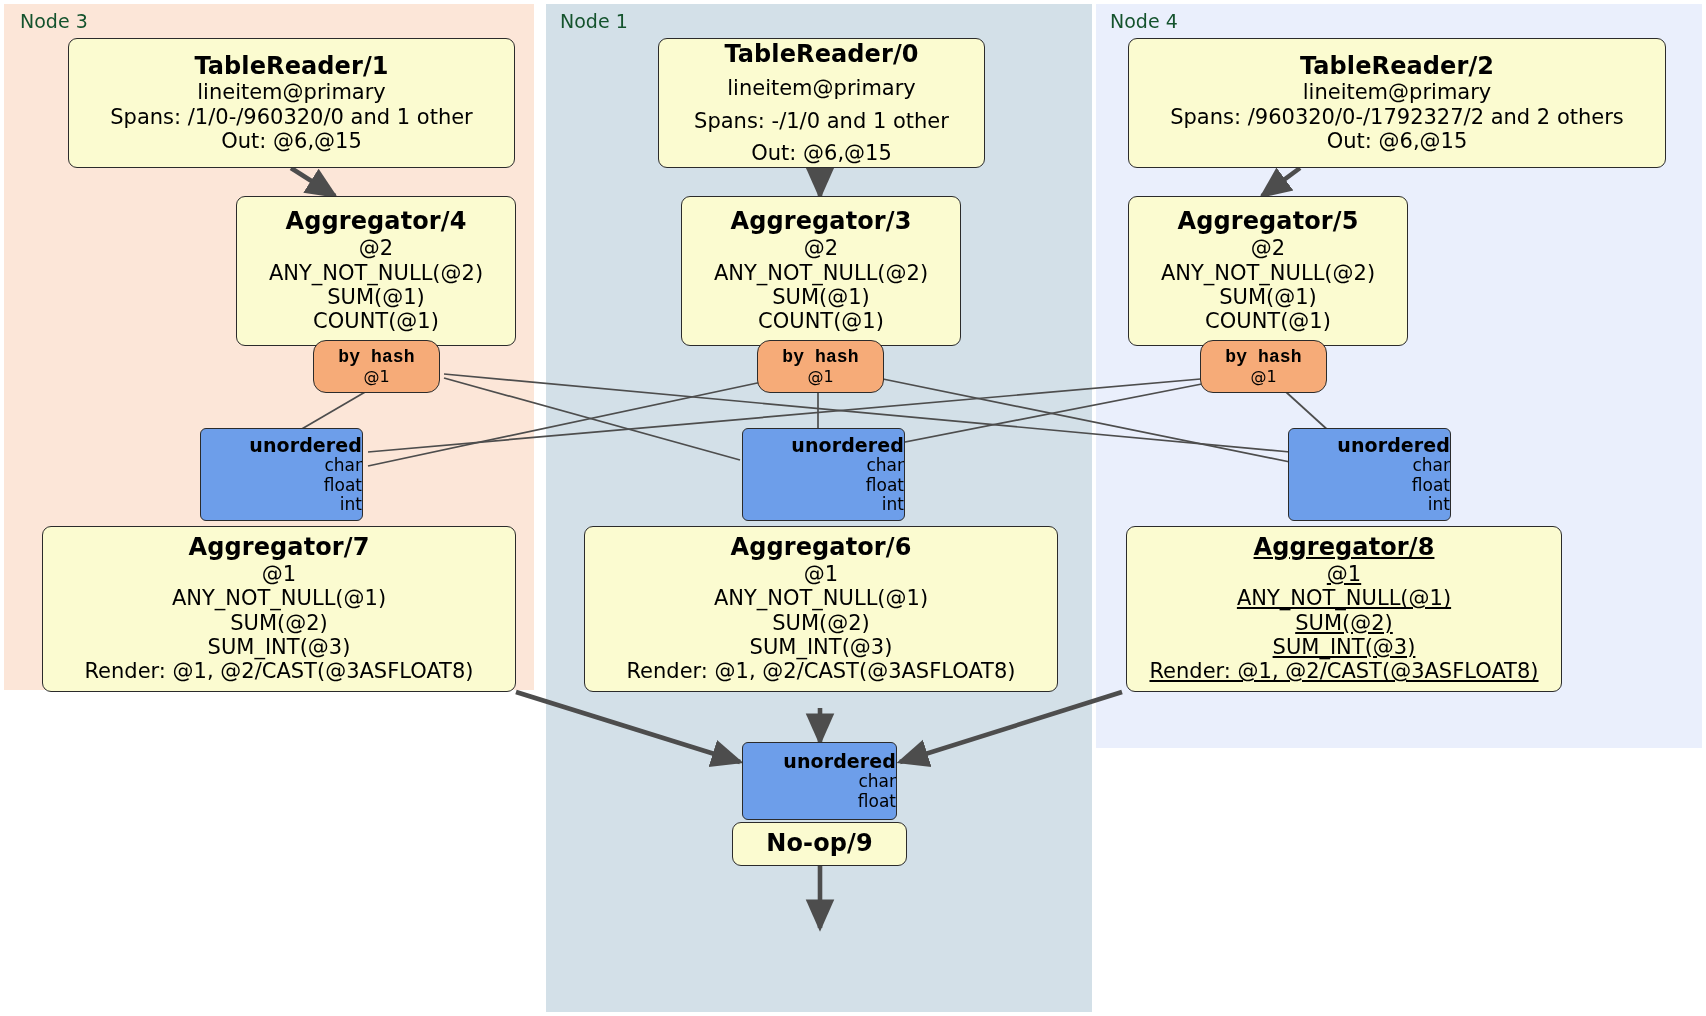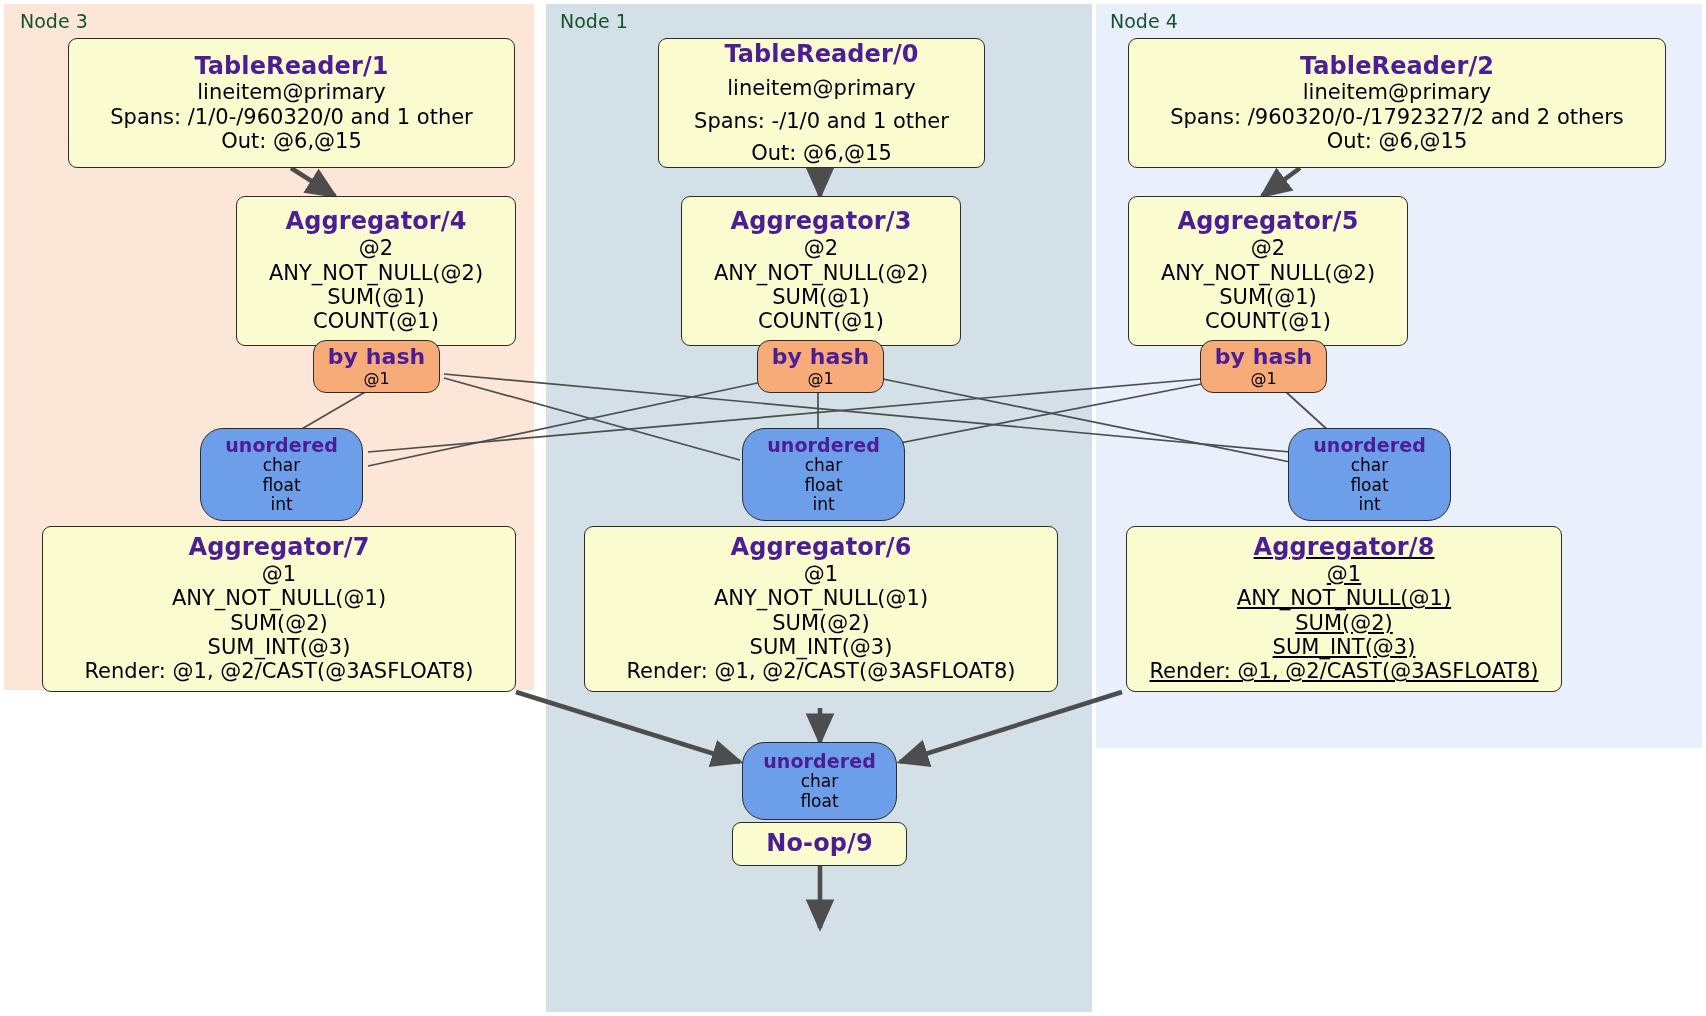--- a/index.html
+++ b/index.html
@@ -8,24 +8,24 @@
   svg{position:absolute;left:0;top:0;width:1706px;height:1016px;}
 
   .node-region{position:absolute;box-sizing:border-box;}
   .region-label{position:absolute;font-size:19px;color:#14532d;font-family:"DejaVu Sans","Liberation Sans",sans-serif;}
 
   .box{position:absolute;box-sizing:border-box;border:1.6px solid #2b2b2b;
        display:flex;flex-direction:column;align-items:center;justify-content:center;
        text-align:center;line-height:1.16;}
   .box.proc{background:#fbfbd0;border-radius:9px;}
   .box.router{background:#f6ab78;border-radius:13px;}
-  .box.sync{background:#6d9eea;border-radius:23px;}
-  .title{font-weight:bold;font-size:24px;color:#4c1d95;letter-spacing:.1px;}
+  .box.sync{background:#6d9eea;border-radius:6px;align-items:flex-end;}
+  .title{font-weight:bold;font-size:24px;color:#000000;letter-spacing:.1px;}
   .det{font-size:21px;color:#000000;}
-  .router .title{font-size:22px;}
+  .router .title{font-size:18px;font-family:Liberation Mono, monospace;}
   .router .det{font-size:16px;}
   .sync .title{font-size:19px;}
   .sync .det{font-size:17px;}
 </style>
 </head>
 <body>
 
 <div id="stage">
 
   <div class="node-region" style="left:4px;top:4px;width:530px;height:686px;background:#fce6d8;"></div>

